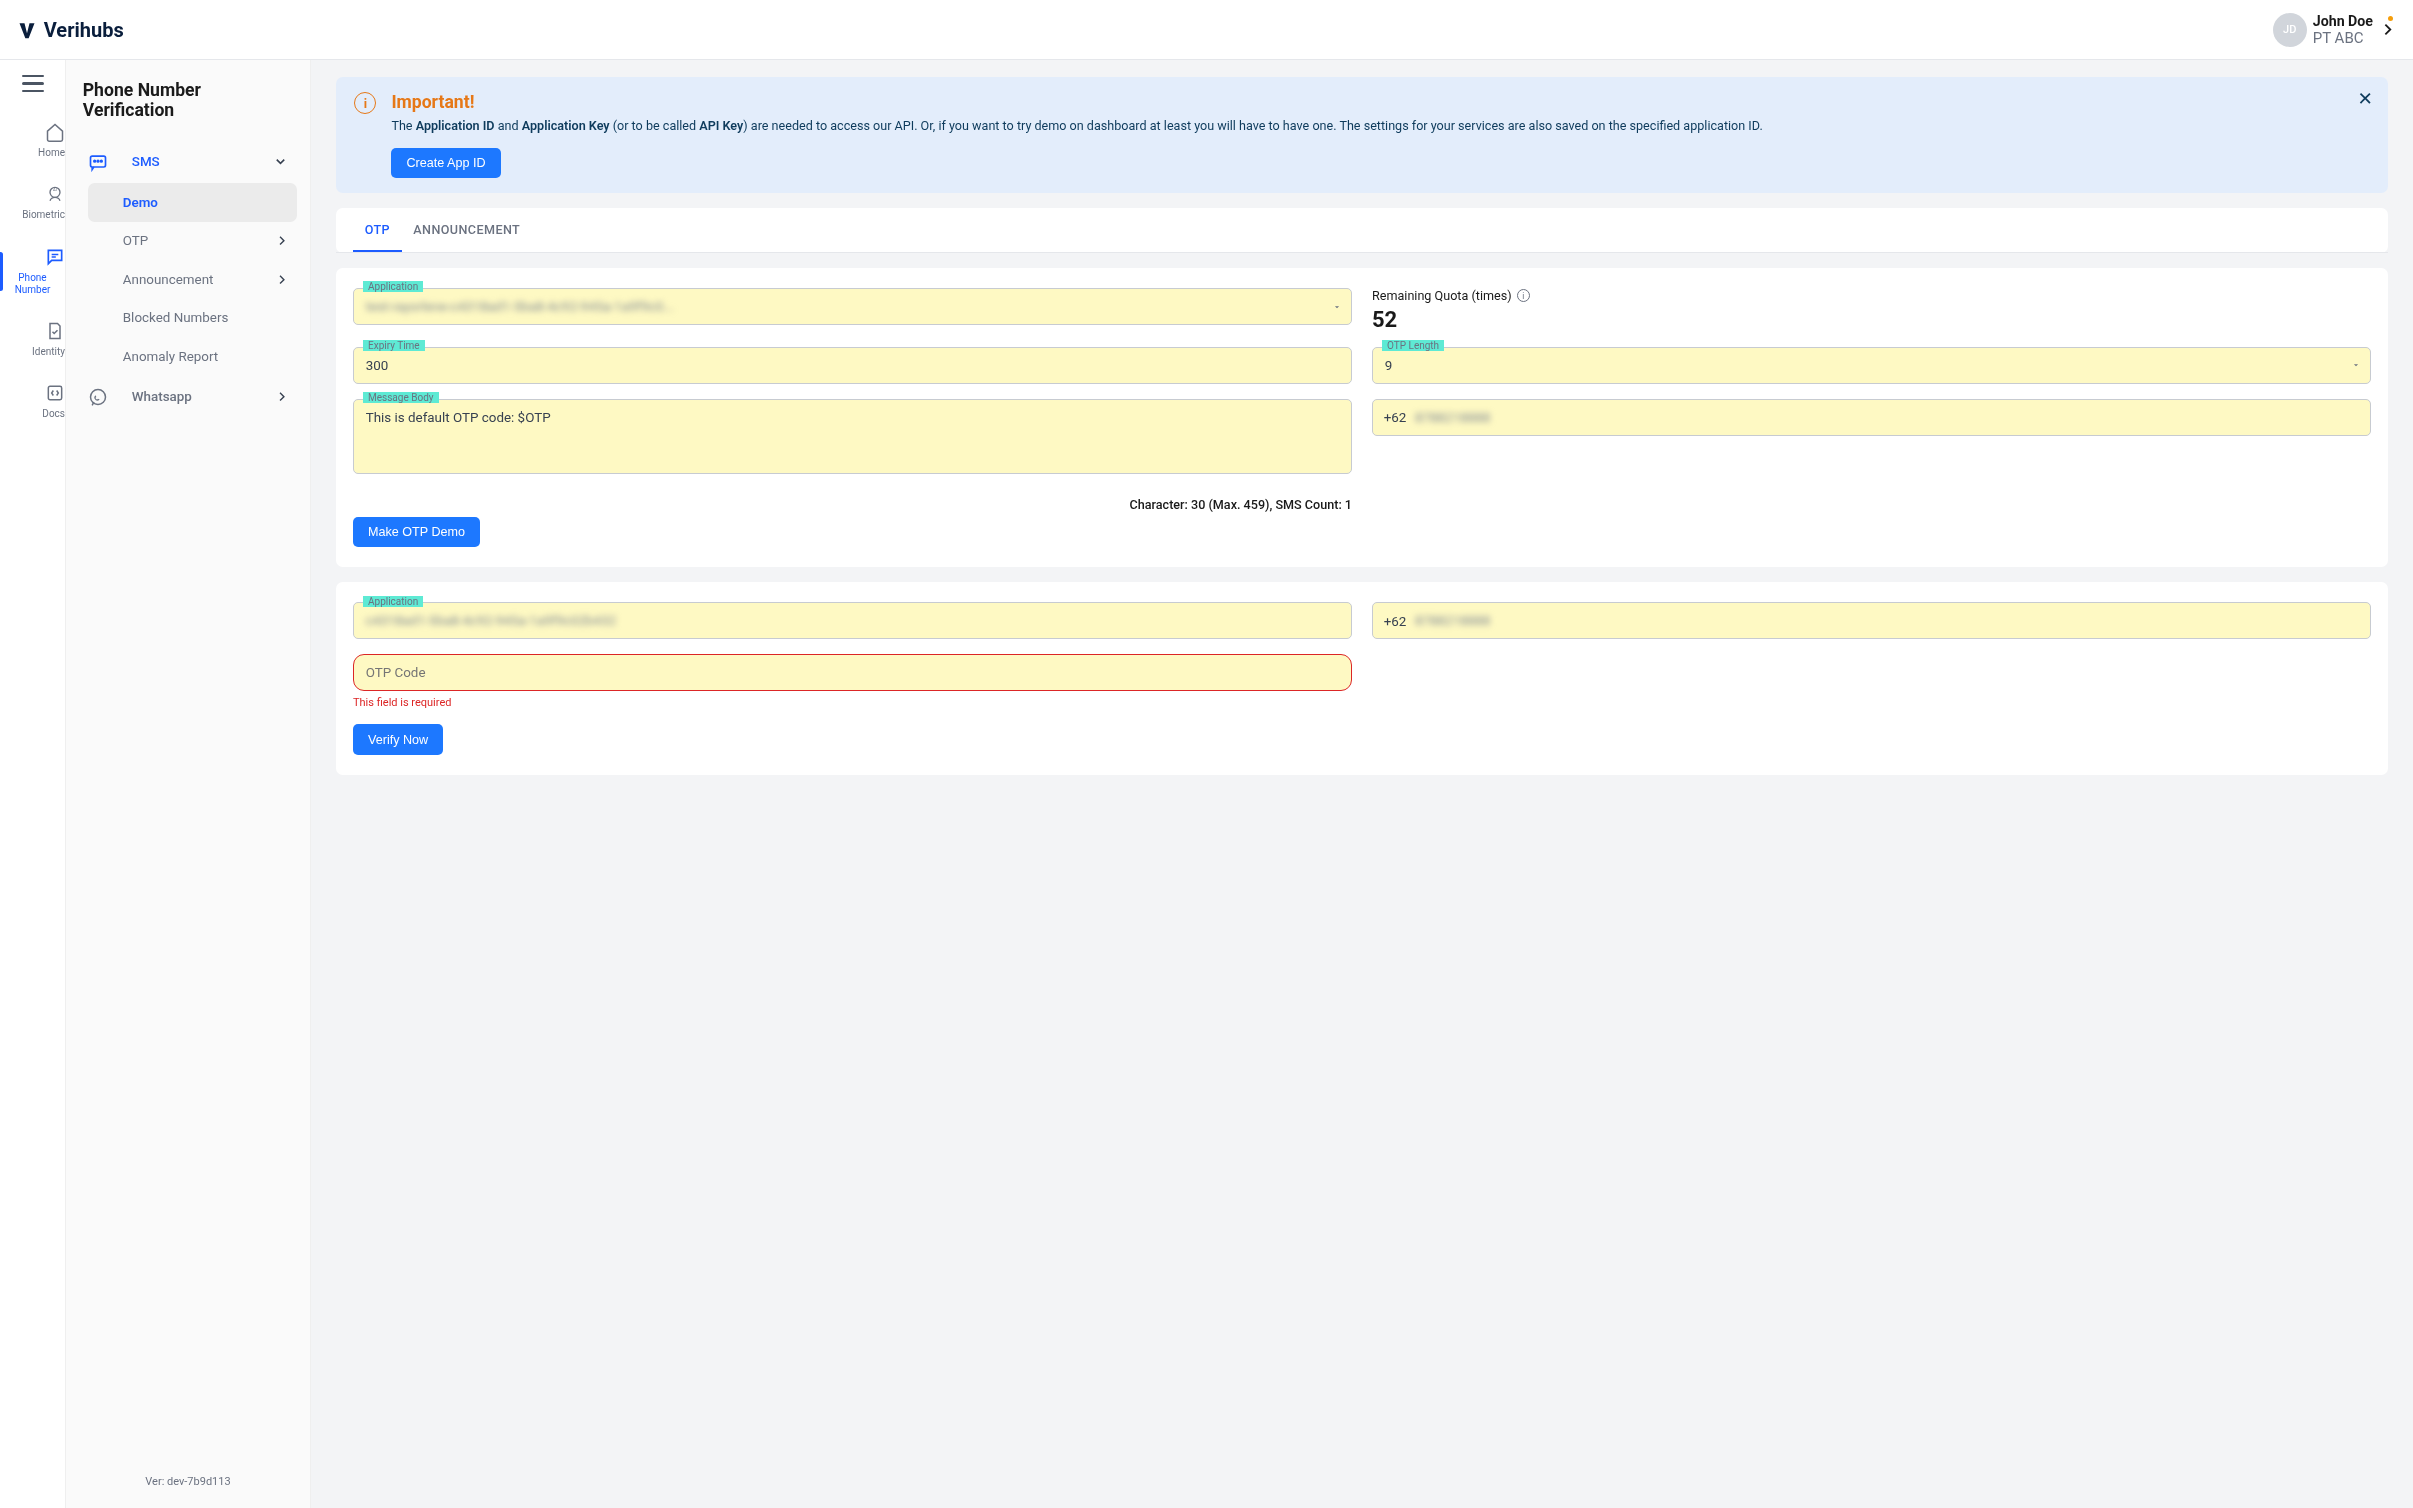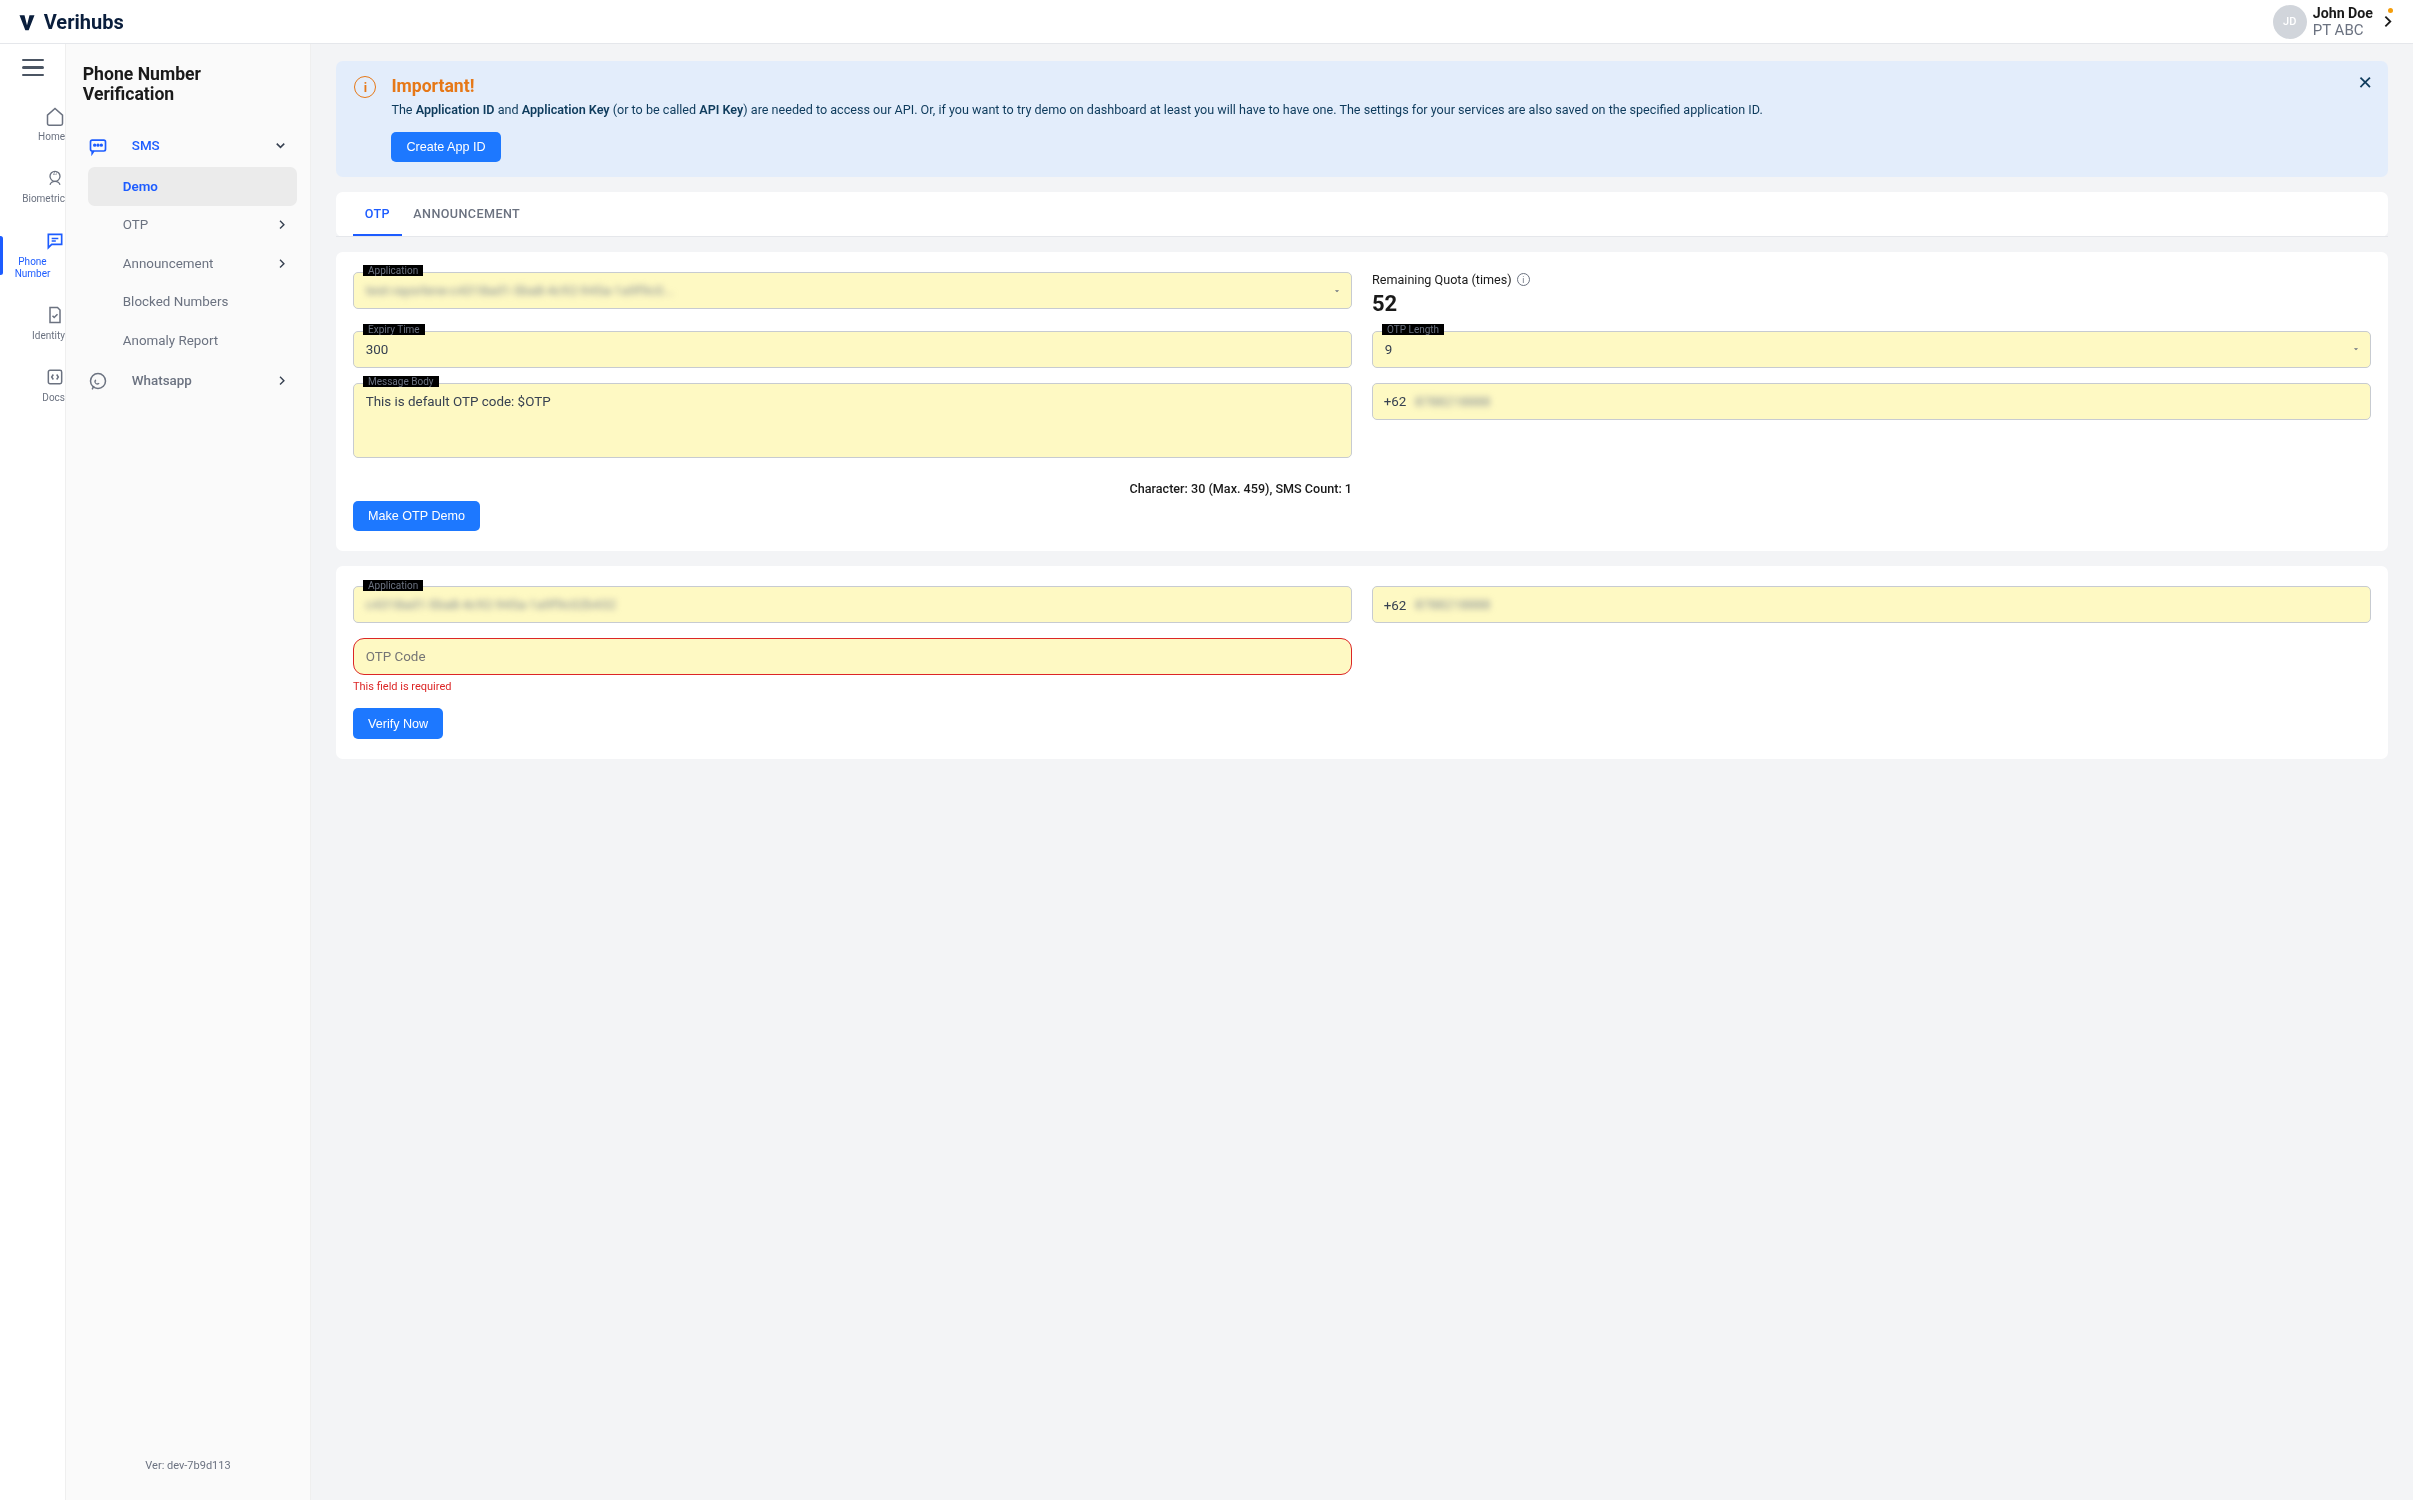--- a/index.html
+++ b/index.html
@@ -1,19 +1,19 @@
 <!DOCTYPE html>
 <html style="font-size:13.4px"><head>
 <meta charset="utf-8">
 <style>
 * { margin: 0; padding: 0; box-sizing: border-box; }
 body { font-family: -apple-system, BlinkMacSystemFont, "Segoe UI", Roboto, sans-serif; background: #fff; color: #1a1a1a; font-size: 11.7px; }
 
 
-.header { height: 44px; border-bottom: 0.8px solid #e5e7eb; display: flex; align-items: center; justify-content: space-between; padding: 0 17px; }
+.header { height: 60px; border-bottom: 0.8px solid #e5e7eb; display: flex; align-items: center; justify-content: space-between; padding: 0 17px; }
 .logo { display: flex; align-items: center; gap: 6.7px; font-size: 20px; font-weight: 700; color: #0a1e3c; }
 .logo-mark { width: 20px; height: 20px; }
 .user-info { display: flex; align-items: center; gap: 6px; }
 .avatar { width: 34px; height: 34px; border-radius: 50%; background: #d1d5db; display: flex; align-items: center; justify-content: center; color: #fff; font-size: 11px; font-weight: 500; }
 .user-text { display: flex; flex-direction: column; }
 .user-name { font-weight: 700; font-size: 14.2px; }
 .user-company { font-size: 15px; color: #6b7280; }
 .user-chevron { width: 17px; }
 .notif-dot { position: absolute; top: 3.4px; right: 3.4px; width: 5px; height: 5px; border-radius: 50%; background: #f59e0b; }
 
@@ -57,21 +57,21 @@
 .card { background: #fff; border-radius: 6.7px; margin-bottom: 15px; }
 .tabs { display: flex; border-bottom: 0.8px solid #e5e7eb; padding: 0 17px; }
 .tab { padding: 13.4px 11.7px; font-size: 12.6px; font-weight: 500; color: #6b7280; cursor: pointer; letter-spacing: 0.4px; border-bottom: 2.5px solid transparent; }
 .tab.active { color: #1d5cff; border-bottom-color: #1d5cff; }
 
 
 .form-card { background: #fff; border-radius: 6.7px; padding: 20px 17px; margin-bottom: 15px; }
 .form-row { display: flex; gap: 20px; margin-bottom: 15px; }
 .form-col { flex: 1; position: relative; }
 .form-col.half { flex: 0 0 calc(50% - 10px); }
-.field-label { position: absolute; top: -6.7px; left: 10px; background: #000000; padding: 0 5px; font-size: 10px; color: #6b7280; z-index: 1; }
+.field-label { position: absolute; top: -6.7px; left: 10px; background: #5eead4; padding: 0 5px; font-size: 10px; color: #6b7280; z-index: 1; }
 .text-input, .select-input, .textarea-input { width: 100%; border: 0.8px solid #c7cbd1; border-radius: 5px; padding: 10px 11.7px; font-size: 13.4px; font-family: inherit; color: #374151; background: #fef9c3; }
 .text-input.error { border-color: #dc2626; border-radius: 11px; }
 .select-wrap { position: relative; }
 .select-caret { position: absolute; right: 10px; top: 50%; transform: translateY(-50%); pointer-events: none; color: #6b7280; }
 .textarea-input { height: 75px; resize: none; }
 .blur-text { filter: blur(3.4px); user-select: none; color: #848c96; }
 .quota-label { font-size: 12.6px; display: flex; align-items: center; gap: 5px; margin-bottom: 3.4px; }
 .quota-value { font-size: 22px; font-weight: 700; }
 .info-icon { width: 13.4px; height: 13.4px; border: 1.3px solid #6b7280; border-radius: 50%; display: inline-flex; align-items: center; justify-content: center; font-size: 8.4px; color: #6b7280; }
 .char-count { text-align: right; font-size: 12.6px; margin-top: 5px; font-weight: 500; }

